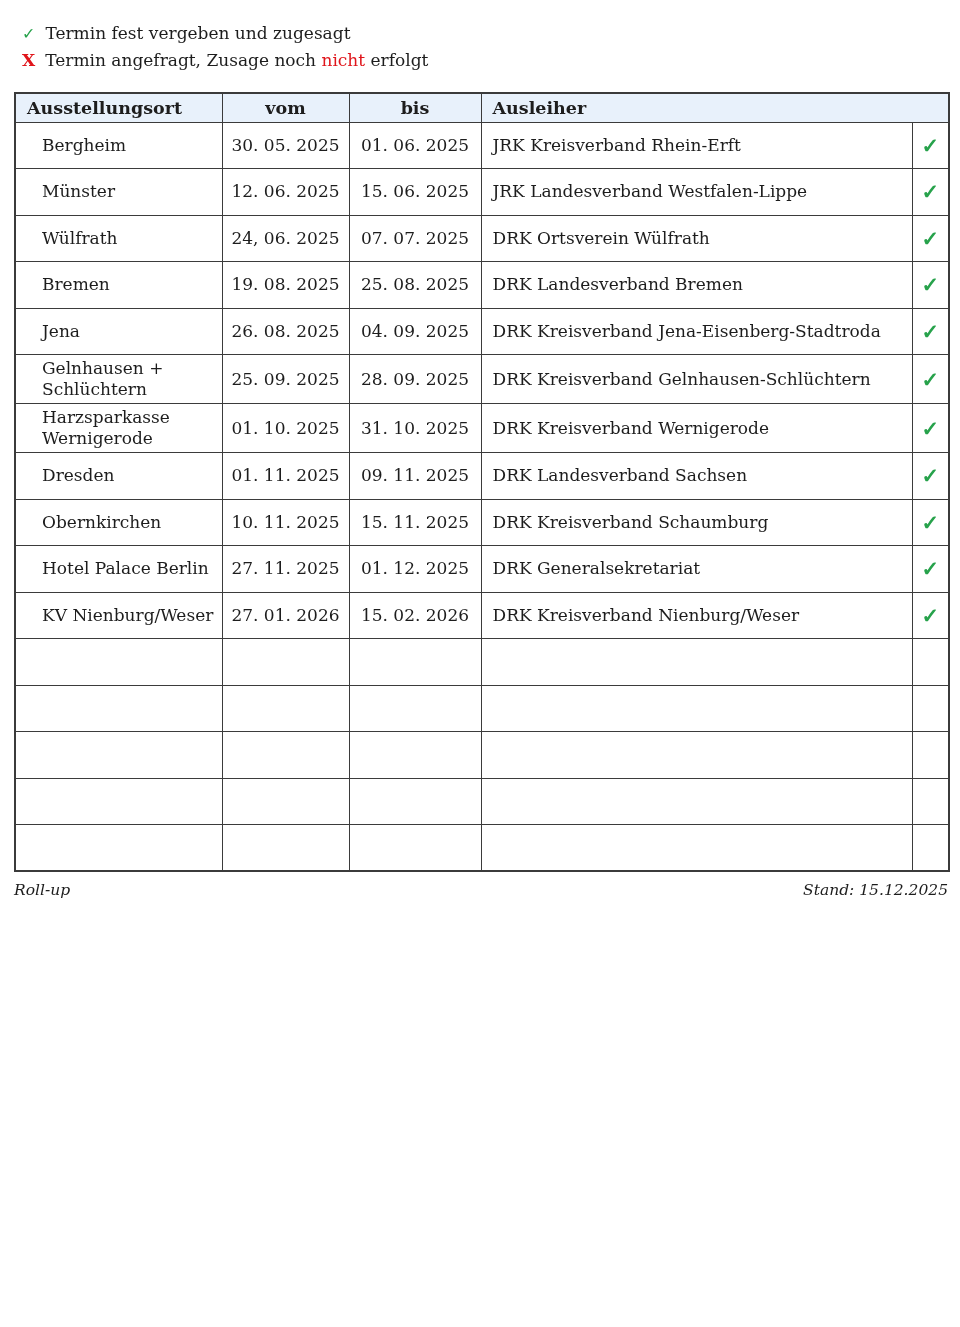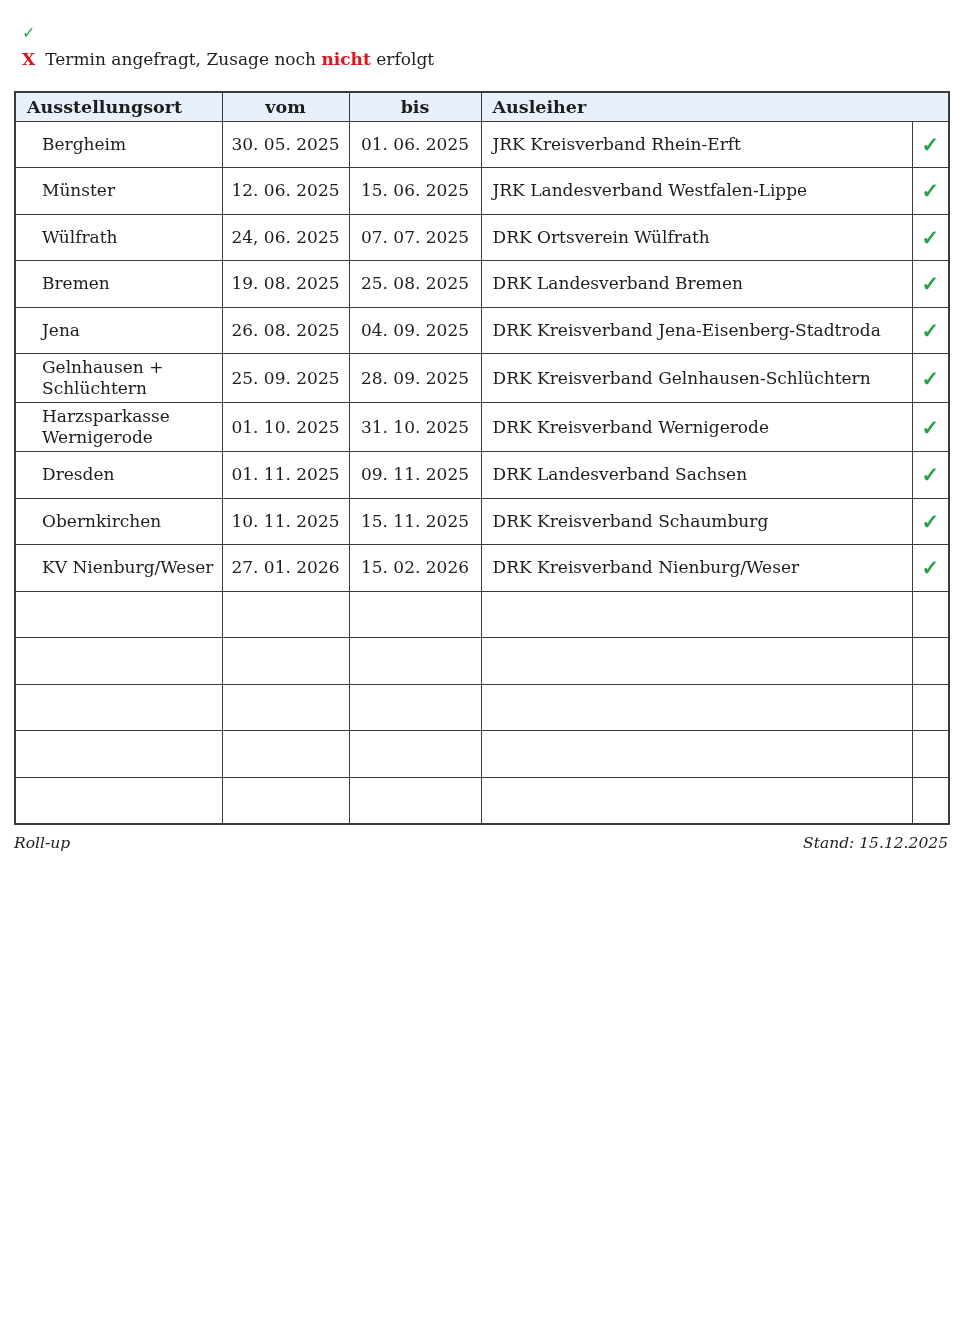--- a/index.html
+++ b/index.html
@@ -23,21 +23,21 @@
     color: #27a24b;
     font-size: 16px;
     flex: 0 0 auto;
   }
   .legend-cross {
     color: #e0151b;
     font-weight: bold;
     font-size: 17px;
     flex: 0 0 auto;
   }
-  .red-bold { color: #e0151b; font-weight: bold; }
+  .red-bold { color: #e0151b; font-weight: normal; }
 
   
   table.schedule {
     margin: 19px 0 0 14px;
     width: 934px;
     border-collapse: collapse;
     table-layout: fixed;
     border: 2px solid #3b3b3b;
     font-size: 17px;
   }
@@ -79,20 +79,21 @@
     font-size: 15.5px;
     color: #1d1d1d;
   }
 </style>
 </head>
 <body>
 
 <div class="legend">
   <div class="legend-row">
     <span class="legend-check">✓</span>
+    <span>Termin fest vergeben und zugesagt</span>
   </div>
   <div class="legend-row">
     <span class="legend-cross">X</span>
     <span><span>Termin angefragt, Zusage noch </span><strong class="red-bold">nicht</strong><span> erfolgt</span></span>
   </div>
 </div>
 
 <table class="schedule">
   <colgroup>
     <col style="width:207px">
@@ -167,20 +168,27 @@
         <td class="col-status"><span class="cell-check">✓</span></td>
       </tr>
       <tr>
         <td class="col-ort">Obernkirchen</td>
         <td class="col-vom">10. 11. 2025</td>
         <td class="col-bis">15. 11. 2025</td>
         <td class="col-ausleiher">DRK Kreisverband Schaumburg</td>
         <td class="col-status"><span class="cell-check">✓</span></td>
       </tr>
       <tr>
+        <td class="col-ort">Hotel Palace Berlin</td>
+        <td class="col-vom">27. 11. 2025</td>
+        <td class="col-bis">01. 12. 2025</td>
+        <td class="col-ausleiher">DRK Generalsekretariat</td>
+        <td class="col-status"><span class="cell-check">✓</span></td>
+      </tr>
+      <tr>
         <td class="col-ort">KV Nienburg/Weser</td>
         <td class="col-vom">27. 01. 2026</td>
         <td class="col-bis">15. 02. 2026</td>
         <td class="col-ausleiher">DRK Kreisverband Nienburg/Weser</td>
         <td class="col-status"><span class="cell-check">✓</span></td>
       </tr>
       <tr>
         <td class="col-ort"></td>
         <td class="col-vom"></td>
         <td class="col-bis"></td>

